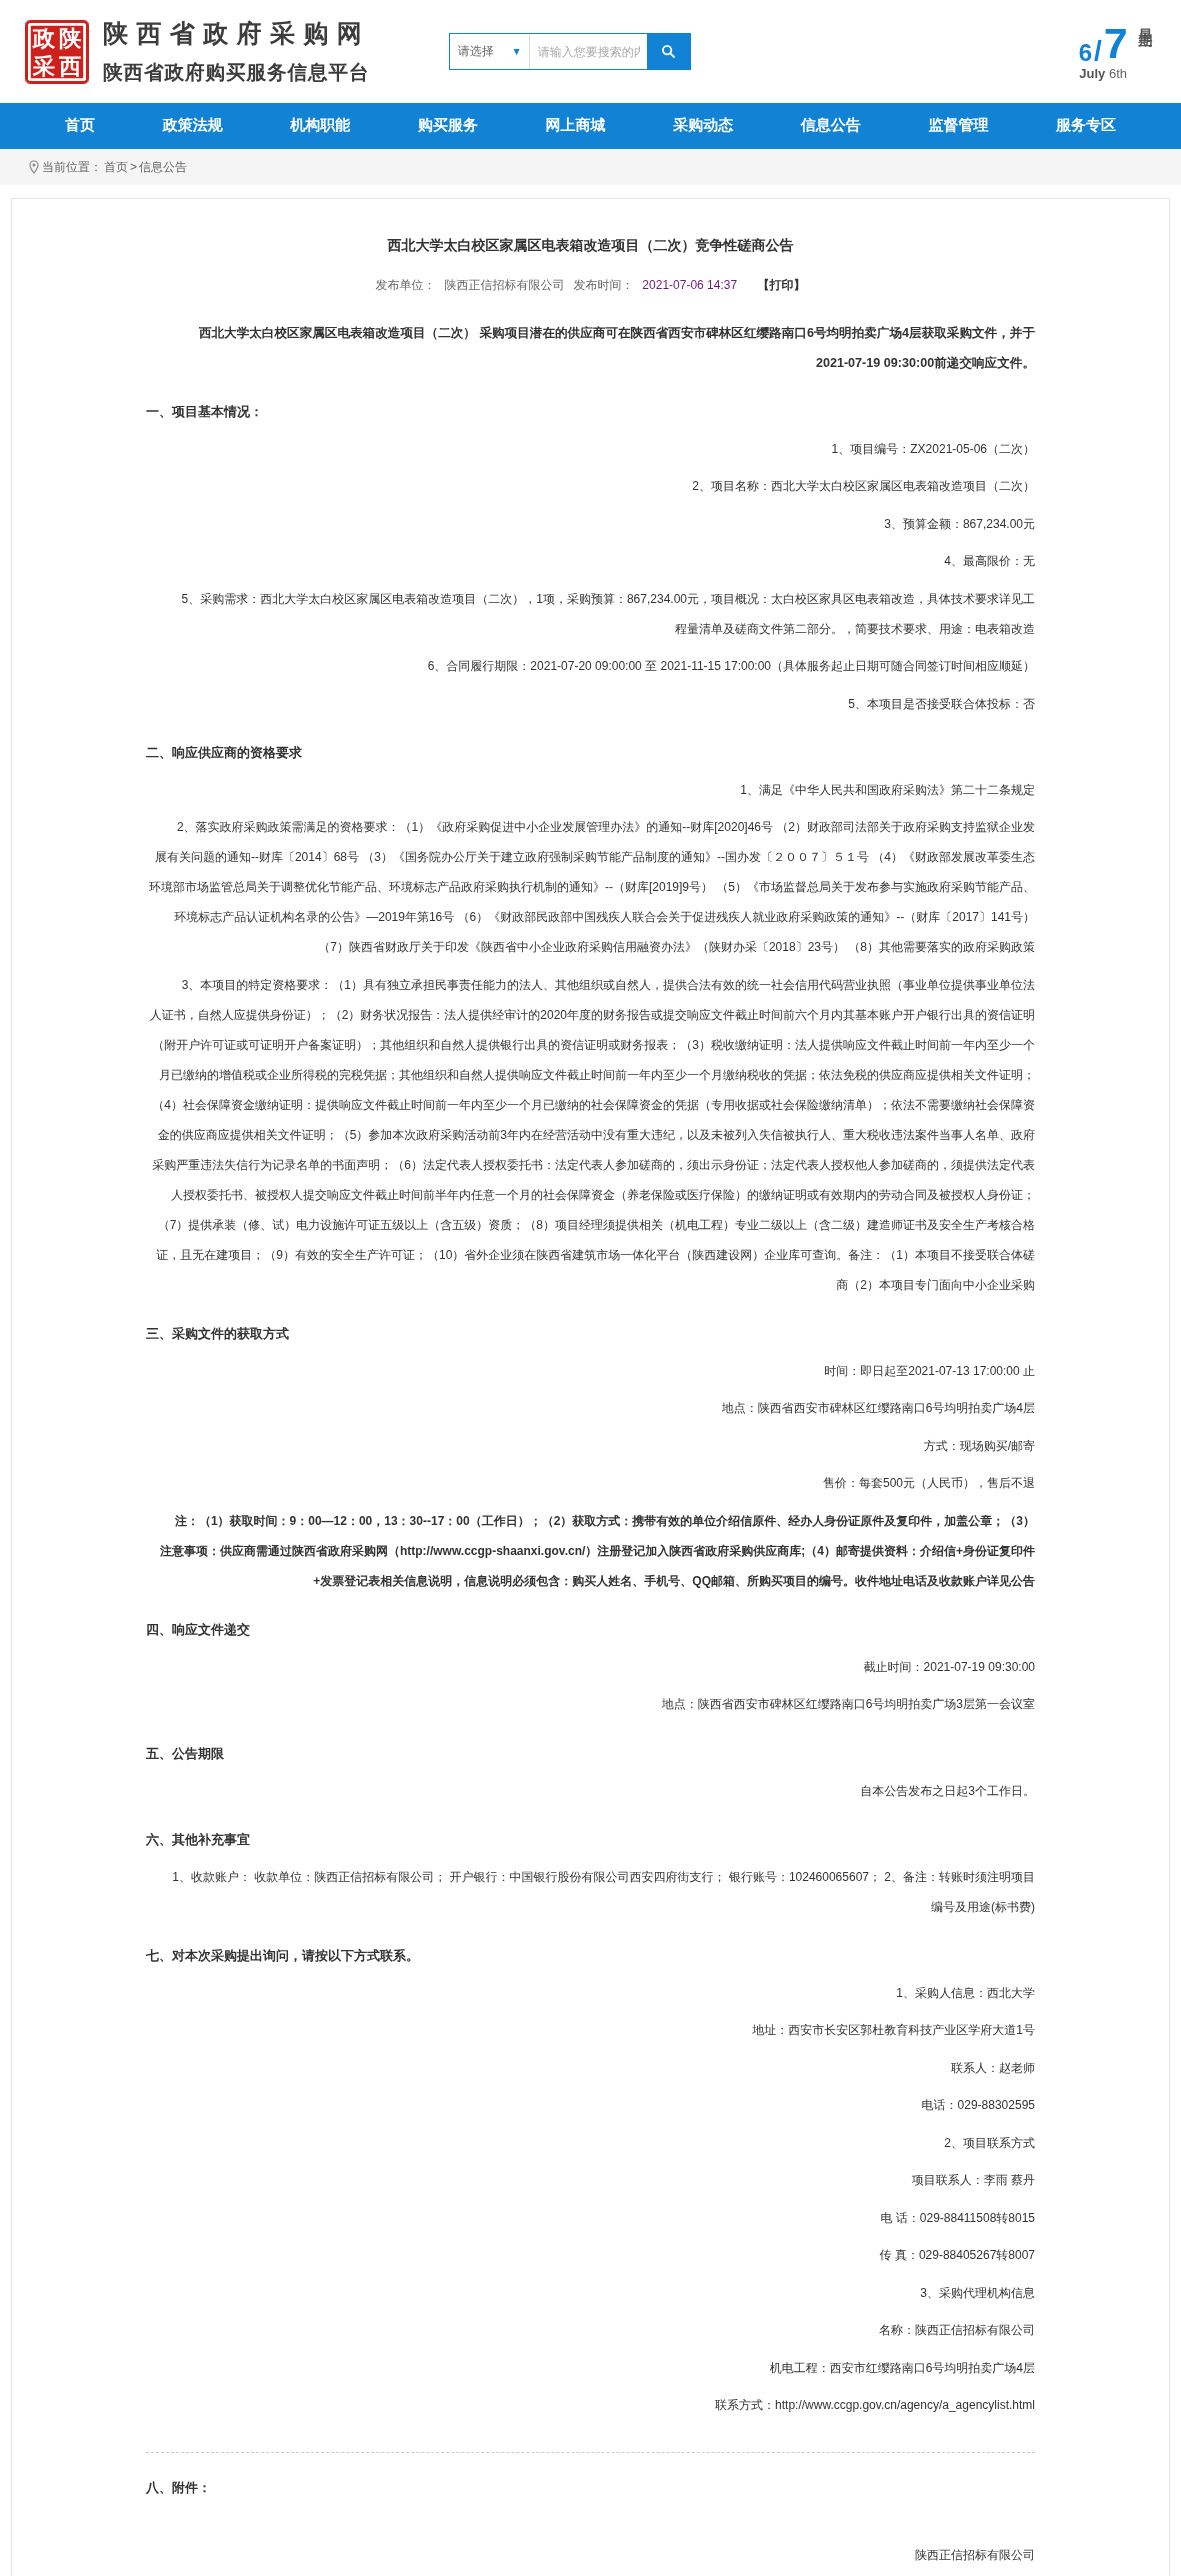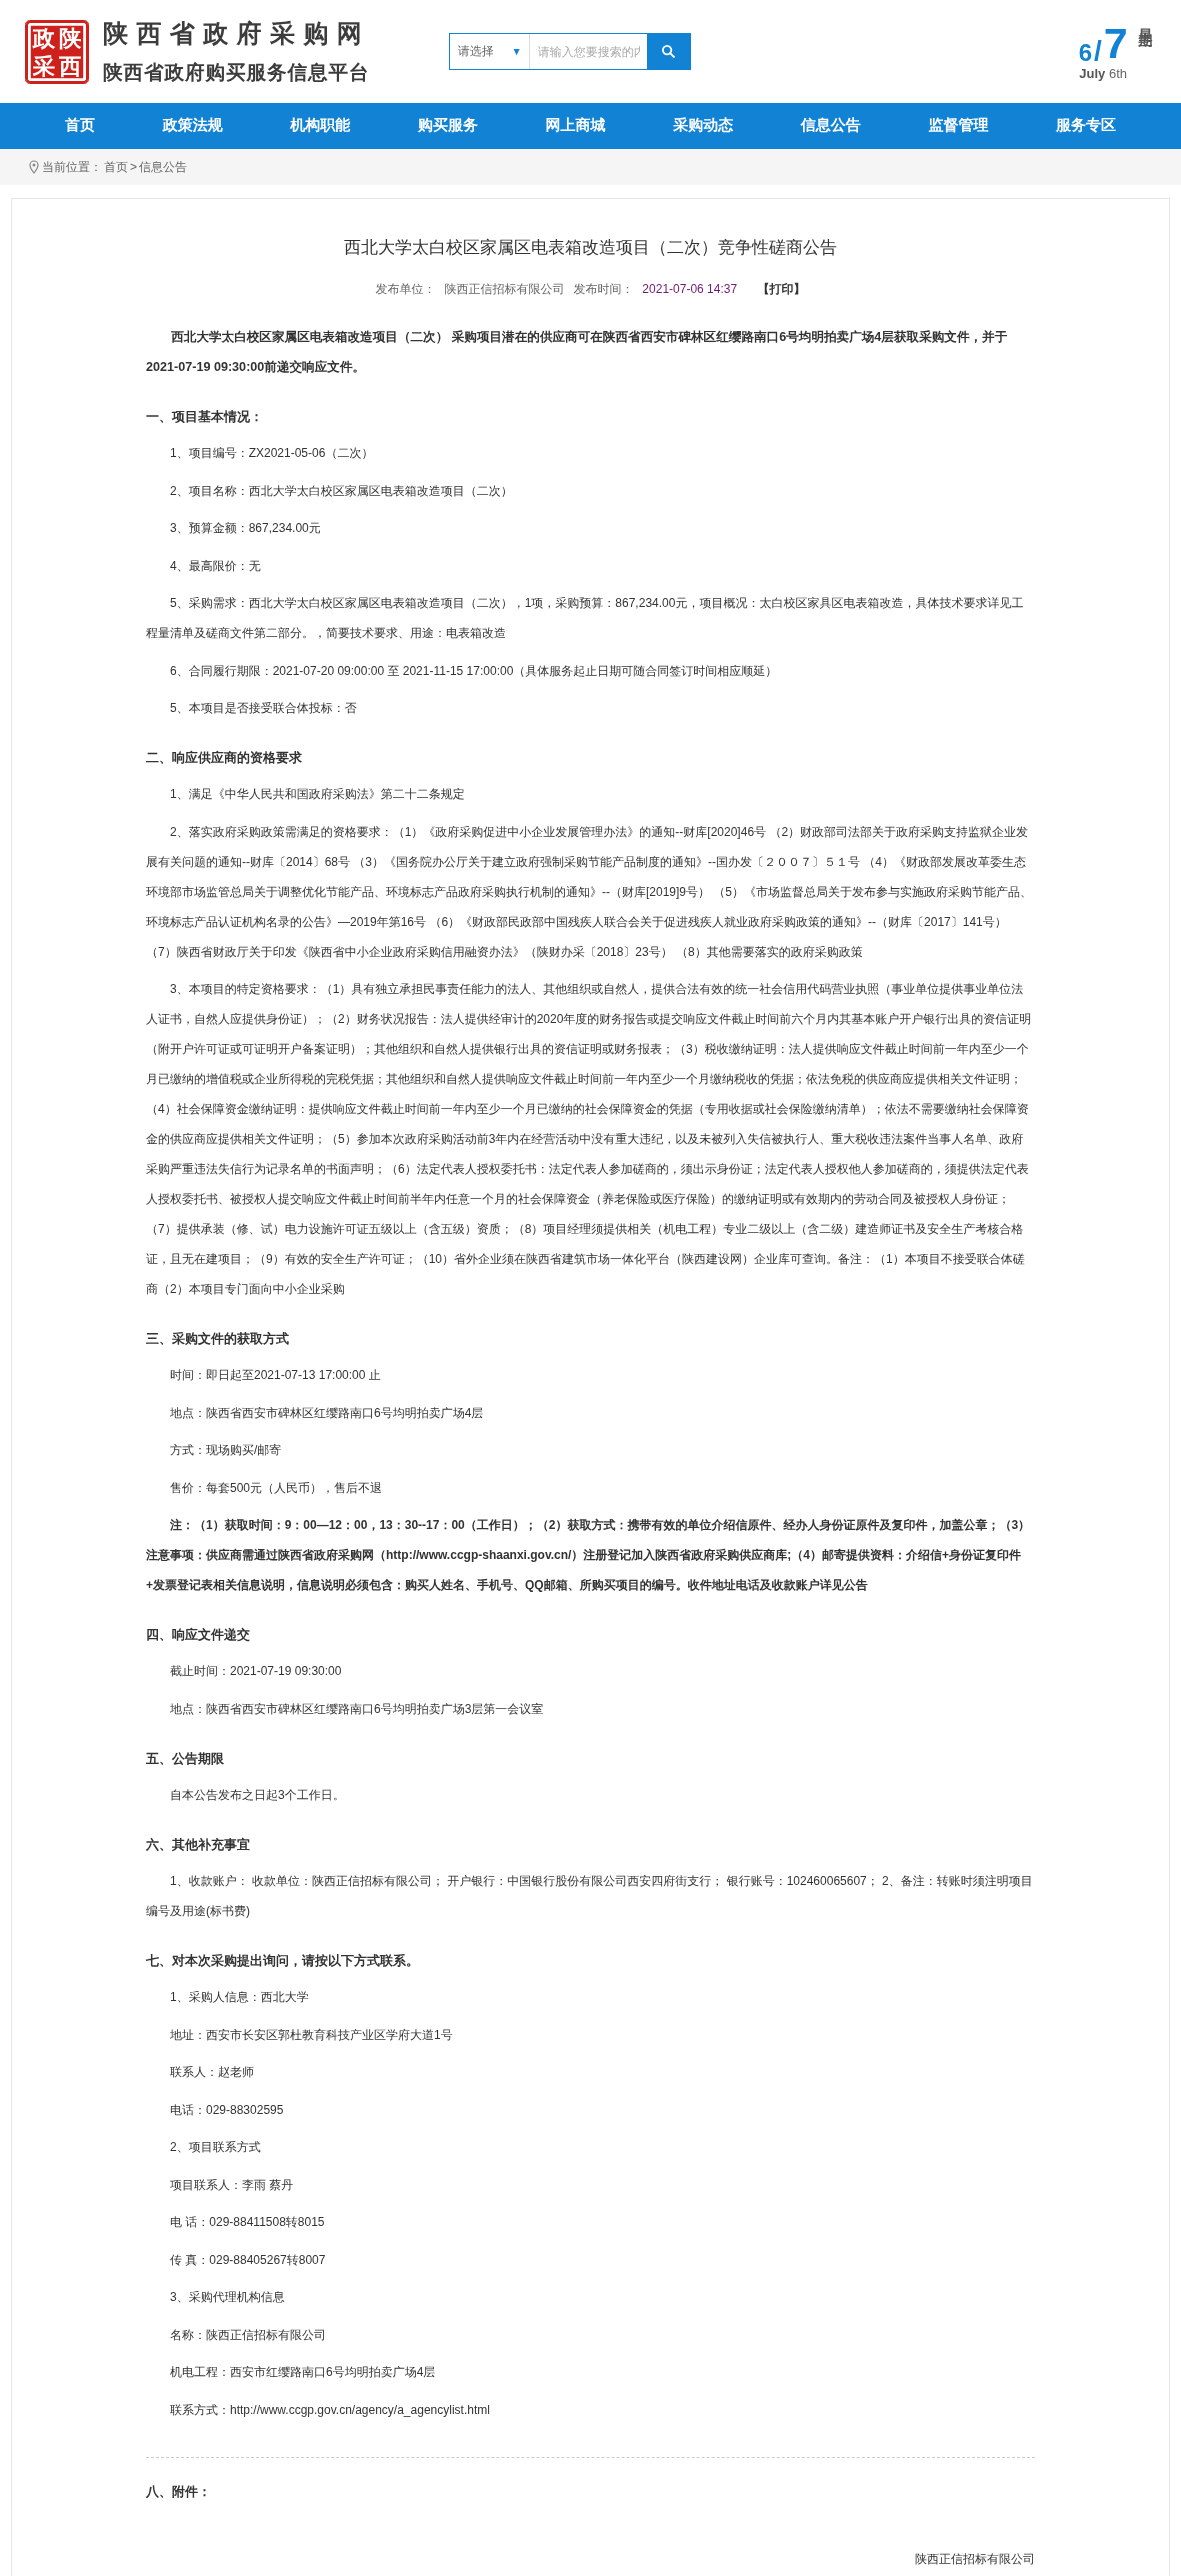--- a/index.html
+++ b/index.html
@@ -35,26 +35,26 @@
   .nav { height:45px; background:#1182d4; display:flex; align-items:center; justify-content:space-between; padding:0 65px; }
   .nav a { color:#fff; font-size:15px; font-weight:bold; text-decoration:none; }
 
   
   .crumb { height:37px; background:#f5f5f5; display:flex; align-items:center; padding:0 28px; font-size:12px; color:#666; gap:2px; border-top:1.9px solid #1182d4; }
   .crumb a { color:#666; text-decoration:none; }
 
   
   .card { margin:13px 11.2px 41px; border:0.9px solid #e6e6e6; background:#fff; padding:36px 0 52px; }
   .inner { width:889px; margin:0 auto; }
-  .art-title { text-align:center; font-size:17px; font-weight:normal; color:#333; line-height:1.5; }
+  .art-title { text-align:center; font-size:14px; font-weight:bold; color:#333; line-height:1.5; }
   .meta { text-align:center; margin-top:20.6px; font-size:12px; color:#666; }
   .meta .t-red { color:#701a75; margin-right:17px; }
   .meta .print { color:#333; cursor:pointer; text-decoration:none; font-weight:bold; }
   .meta > span { margin-right:5.6px; }
-  .para { font-size:12px; line-height:30px; color:#333; text-indent:2em; margin-top:7.5px; }
+  .para { font-size:12px; line-height:30px; color:#333; text-indent:2em; margin-top:7.5px;text-align:right; }
   .para.bold, .intro { font-weight:bold; }
   .intro { font-size:12.6px; margin-top:24px; }
   .sec-h { font-size:13px; font-weight:bold; color:#333; margin-top:20.6px; line-height:28px; }
   .divider { border-top:0.9px dashed #ccc; margin:32px 0 9.4px; }
   .signoff { text-align:right; font-size:12px; line-height:32px; margin-top:37px; color:#333; }
   a { cursor:pointer; }
 </style>
 </head>
 <body>
 

